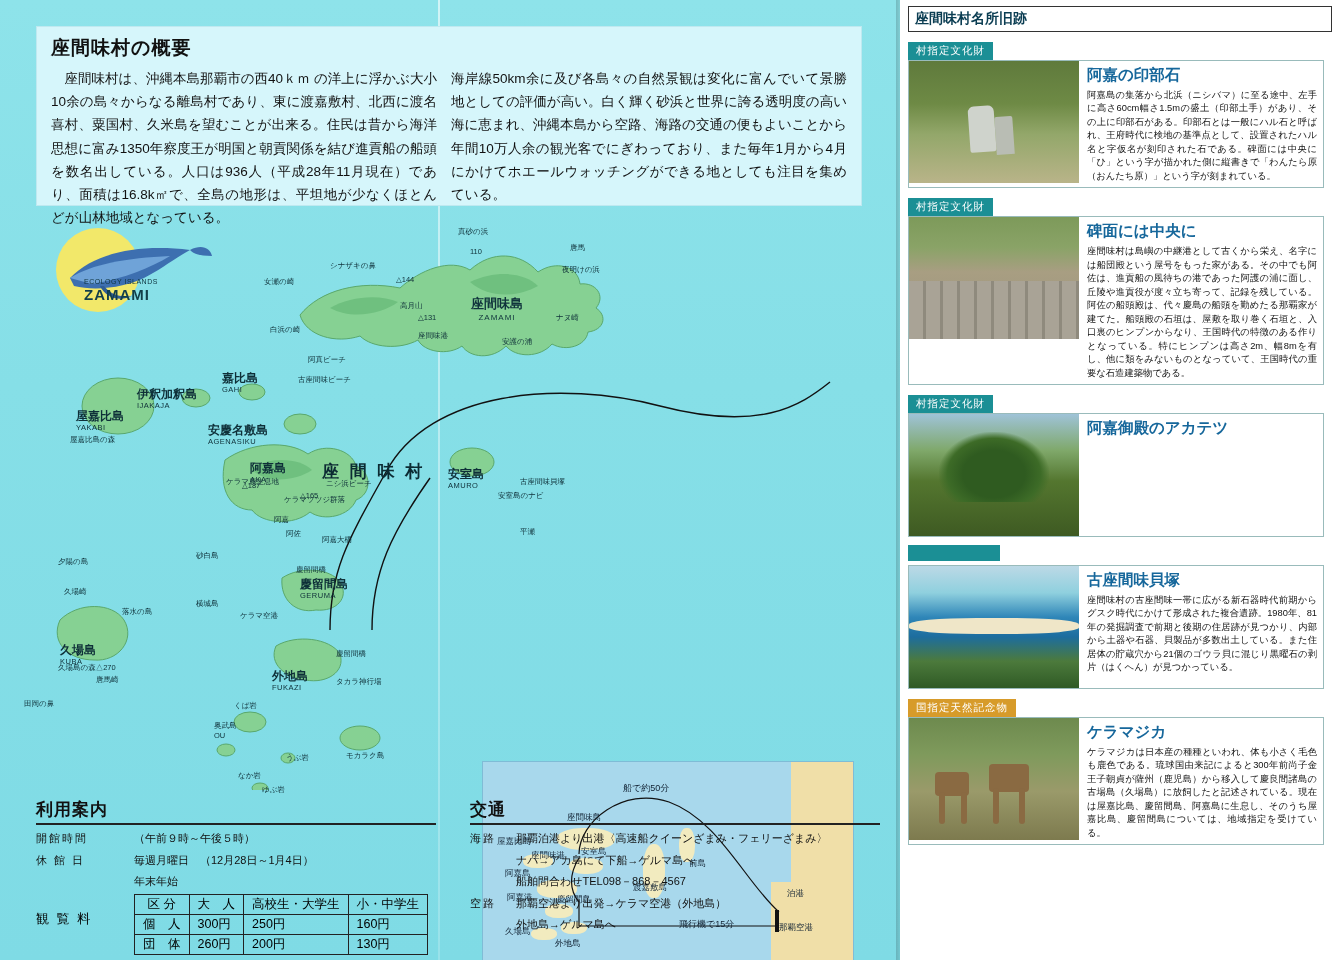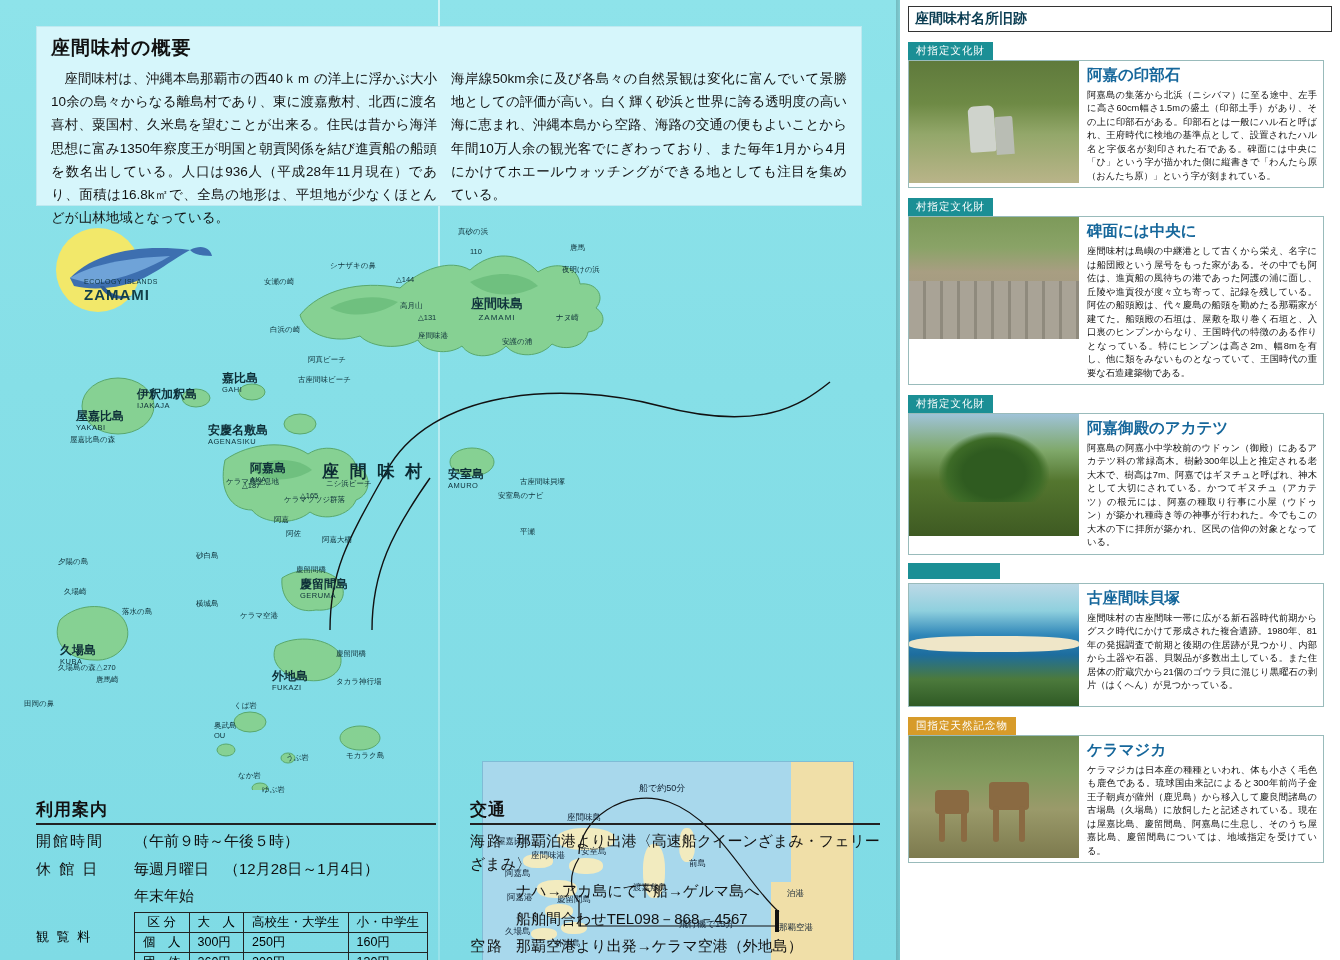--- a/index.html
+++ b/index.html
@@ -60,21 +60,21 @@
   #inset .il { position:absolute; background:#f2ebbf; border-radius:45%; }
   #inset .t { position:absolute; font-size:8.5px; color:#123; white-space:nowrap; }
   #inset .t.b { font-size:9px; }
 
   
   #info { position:absolute; left:0; top:790px; width:900px; height:170px; }
   .sec-title { font-size:17px; font-weight:bold; color:#111; letter-spacing:1px; }
   .hr { height:2px; background:#222; margin-top:2px; }
   #riyou { position:absolute; left:36px; top:8px; width:400px; }
   #koutsu { position:absolute; left:470px; top:8px; width:410px; }
-  .row { font-size:15px; color:#111; margin-top:5px; line-height:1.5; }
+  .row { font-size:11px; color:#111; margin-top:5px; line-height:1.5; }
   .row .k { display:inline-block; width:98px; letter-spacing:2px; }
   .row .k2 { display:inline-block; width:46px; letter-spacing:2px; vertical-align:top;}
   table.fee { border-collapse:collapse; margin-top:4px; font-size:12.5px; }
   table.fee td { border:1px solid #222; padding:1px 8px; height:18px; }
   table.fee td.h { text-align:center; }
   .fee-wrap { display:flex; align-items:flex-start; }
   .fee-label { font-size:13px; letter-spacing:2px; width:98px; padding-top:20px; }
 
   
   #right-title { margin:6px 8px 0 8px; border:1px solid #333; padding:3px 6px;
@@ -281,21 +281,21 @@
         <div class="il" style="left:48px; top:166px; width:26px; height:12px;"></div>
         <div class="il" style="left:78px; top:160px; width:26px; height:12px;"></div>
         <div class="il" style="left:160px; top:82px; width:22px; height:54px;"></div>
         <div class="il" style="left:196px; top:66px; width:16px; height:34px;"></div>
         <svg width="372" height="235" style="position:absolute; left:0; top:0;">
           <path d="M96 92 C96 60, 140 24, 186 40 C236 58, 262 120, 296 150" fill="none" stroke="#111" stroke-width="1.2"></path>
           <path d="M96 96 C86 112, 86 128, 96 140" fill="none" stroke="#111" stroke-width="1.2"></path>
           <path d="M96 140 L96 164 L292 164" fill="none" stroke="#111" stroke-width="1.2"></path>
           <rect x="292" y="148" width="4" height="22" fill="#111"></rect>
         </svg>
-        <div class="t b" style="left:156px; top:20px;text-align:right;">船で約50分</div>
+        <div class="t b" style="left:140px; top:20px;text-align:right;">船で約50分</div>
         <div class="t b" style="left:196px; top:156px;">飛行機で15分</div>
         <div class="t" style="left:84px; top:50px;">座間味島</div>
         <div class="t" style="left:14px; top:74px;">屋嘉比島</div>
         <div class="t" style="left:48px; top:88px;">座間味港</div>
         <div class="t" style="left:98px; top:84px;">安室島</div>
         <div class="t" style="left:206px; top:96px;">前島</div>
         <div class="t" style="left:22px; top:106px;">阿嘉島</div>
         <div class="t" style="left:150px; top:120px;">渡嘉敷島</div>
         <div class="t" style="left:24px; top:130px;">阿嘉港</div>
         <div class="t" style="left:74px; top:132px;">慶留間島</div>
@@ -394,21 +394,20 @@
         </div>
       </div>
     </div>
 
     <div class="card">
       <span class="tag">村指定文化財</span>
       <div class="body">
         <div class="photo ph3"></div>
         <div class="text">
           <h3>阿嘉御殿のアカテツ</h3>
-          <p>阿嘉島の阿嘉小中学校前のウドゥン（御殿）にあるアカテツ科の常緑高木。樹齢300年以上と推定される老大木で、樹高は7m、阿嘉ではギヌチュと呼ばれ、神木として大切にされている。かつてギヌチュ（アカテツ）の根元には、阿嘉の種取り行事に小屋（ウドゥン）が築かれ種蒔き等の神事が行われた。今でもこの大木の下に拝所が築かれ、区民の信仰の対象となっている。</p>
         </div>
       </div>
     </div>
 
     <div class="card">
       <span class="tag" style="background:#1b8f95; width:92px; height:16px;"></span>
       <div class="body">
         <div class="photo ph4"></div>
         <div class="text">
           <h3>古座間味貝塚</h3>

